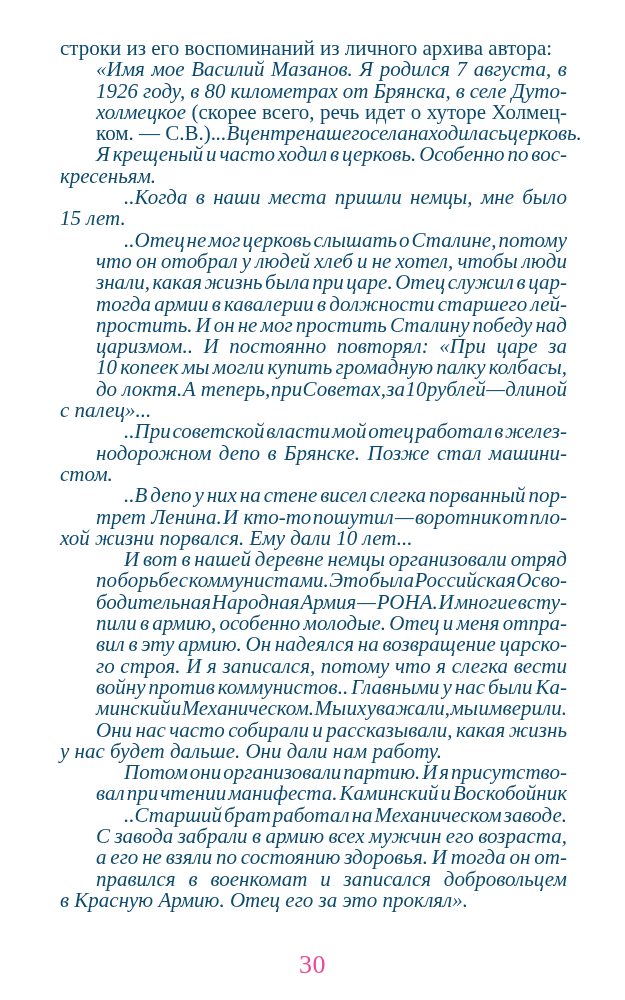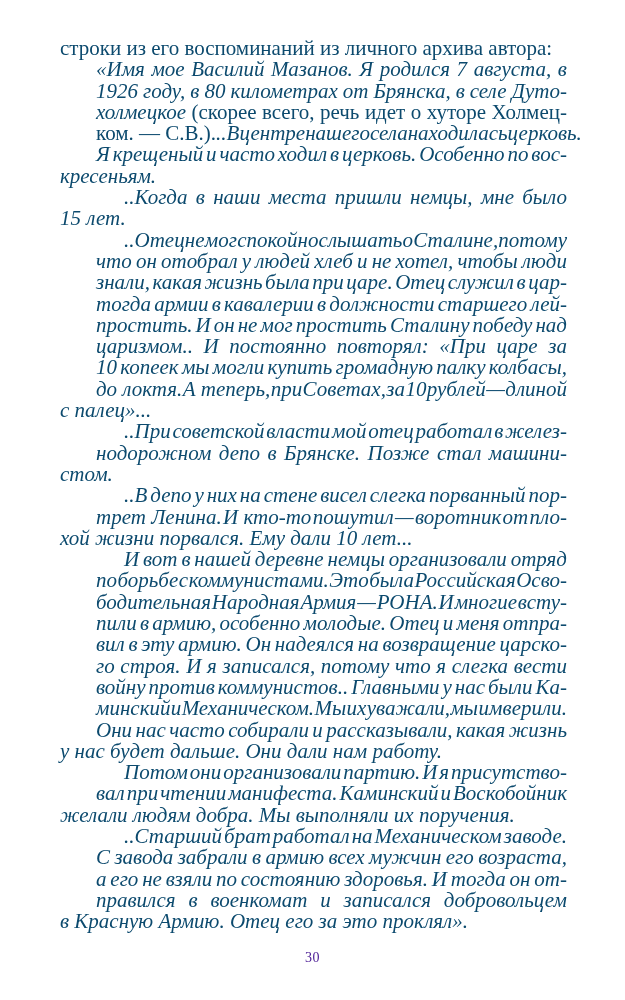--- a/index.html
+++ b/index.html
@@ -68,39 +68,39 @@
 
   
   #folio {
     position: absolute;
     left: 0;
     right: 0;
     top: 950px;
     text-align: center;
     font-family: "Liberation Serif", "DejaVu Serif", serif;
     font-style: normal;
-    font-size: 14px;
-    color: #4c1d95;
+    font-size: 26px;
+    color: #ec4899;
     letter-spacing: 0.5px;
   }
 </style>
 </head>
 <body style="background: rgb(255, 255, 255); color: rgb(11, 11, 11);">
 
 <div id="page-body">
     <div class="line roman">строки из его воспоминаний из личного архива автора:</div>
     <div class="line italic just"><span>«Имя</span><span>мое</span><span>Василий</span><span>Мазанов.</span><span>Я</span><span>родился</span><span>7</span><span>августа,</span><span>в</span></div>
     <div class="line italic just"><span>1926</span><span>году,</span><span>в</span><span>80</span><span>километрах</span><span>от</span><span>Брянска,</span><span>в</span><span>селе</span><span>Дуто-</span></div>
     <div class="line italic just"><span>холмецкое</span><span class="rom">(скорее</span><span class="rom">всего,</span><span class="rom">речь</span><span class="rom">идет</span><span class="rom">о</span><span class="rom">хуторе</span><span class="rom">Холмец-</span></div>
     <div class="line italic just"><span class="rom">ком. — С.В.).</span><span>..В</span><span>центре</span><span>нашего</span><span>села</span><span>находилась</span><span>церковь.</span></div>
     <div class="line italic just"><span>Я</span><span>крещеный</span><span>и</span><span>часто</span><span>ходил</span><span>в</span><span>церковь.</span><span>Особенно</span><span>по</span><span>вос-</span></div>
     <div class="line italic">кресеньям.</div>
     <div class="line italic just indent"><span>..Когда</span><span>в</span><span>наши</span><span>места</span><span>пришли</span><span>немцы,</span><span>мне</span><span>было</span></div>
     <div class="line italic">15 лет.</div>
-    <div class="line italic just indent"><span>..Отец</span><span>не</span><span>мог</span><span>спокойно</span><span>слышать</span><span>о</span><span>Сталине,</span><span>потому</span></div>
+    <div class="line italic just indent"><span>..Отец</span><span>не</span><span>мог</span><span>церковь</span><span>слышать</span><span>о</span><span>Сталине,</span><span>потому</span></div>
     <div class="line italic just"><span>что</span><span>он</span><span>отобрал</span><span>у</span><span>людей</span><span>хлеб</span><span>и</span><span>не</span><span>хотел,</span><span>чтобы</span><span>люди</span></div>
     <div class="line italic just"><span>знали,</span><span>какая</span><span>жизнь</span><span>была</span><span>при</span><span>царе.</span><span>Отец</span><span>служил</span><span>в</span><span>цар-</span></div>
     <div class="line italic just"><span>тогда</span><span>армии</span><span>в</span><span>кавалерии</span><span>в</span><span>должности</span><span>старшего</span><span>лей-</span></div>
     <div class="line italic just"><span>простить.</span><span>И</span><span>он</span><span>не</span><span>мог</span><span>простить</span><span>Сталину</span><span>победу</span><span>над</span></div>
     <div class="line italic just"><span>царизмом..</span><span>И</span><span>постоянно</span><span>повторял:</span><span>«При</span><span>царе</span><span>за</span></div>
     <div class="line italic just"><span>10</span><span>копеек</span><span>мы</span><span>могли</span><span>купить</span><span>громадную</span><span>палку</span><span>колбасы,</span></div>
     <div class="line italic just"><span>до локтя.</span><span>А теперь,</span><span>при</span><span>Советах,</span><span>за</span><span>10</span><span>рублей</span><span>—</span><span>длиной</span></div>
     <div class="line italic">с палец»...</div>
     <div class="line italic just indent"><span>..При</span><span>советской</span><span>власти</span><span>мой</span><span>отец</span><span>работал</span><span>в</span><span>желез-</span></div>
     <div class="line italic just"><span>нодорожном</span><span>депо</span><span>в</span><span>Брянске.</span><span>Позже</span><span>стал</span><span>машини-</span></div>
@@ -113,21 +113,20 @@
     <div class="line italic just"><span>бодительная</span><span>Народная</span><span>Армия</span><span>—</span><span>РОНА.</span><span>И</span><span>многие</span><span>всту-</span></div>
     <div class="line italic just"><span>пили</span><span>в</span><span>армию,</span><span>особенно</span><span>молодые.</span><span>Отец</span><span>и</span><span>меня</span><span>отпра-</span></div>
     <div class="line italic just"><span>вил</span><span>в</span><span>эту</span><span>армию.</span><span>Он</span><span>надеялся</span><span>на</span><span>возвращение</span><span>царско-</span></div>
     <div class="line italic just"><span>го</span><span>строя.</span><span>И</span><span>я</span><span>записался,</span><span>потому</span><span>что</span><span>я</span><span>слегка</span><span>вести</span></div>
     <div class="line italic just"><span>войну</span><span>против</span><span>коммунистов..</span><span>Главными</span><span>у</span><span>нас</span><span>были</span><span>Ка-</span></div>
     <div class="line italic just"><span>минский</span><span>и</span><span>Механическом.</span><span>Мы</span><span>их</span><span>уважали,</span><span>мы</span><span>им</span><span>верили.</span></div>
     <div class="line italic just"><span>Они</span><span>нас</span><span>часто</span><span>собирали</span><span>и</span><span>рассказывали,</span><span>какая</span><span>жизнь</span></div>
     <div class="line italic">у нас будет дальше. Они дали нам работу.</div>
     <div class="line italic just indent"><span>Потом</span><span>они</span><span>организовали</span><span>партию.</span><span>И</span><span>я</span><span>присутство-</span></div>
     <div class="line italic just"><span>вал</span><span>при</span><span>чтении</span><span>манифеста.</span><span>Каминский</span><span>и</span><span>Воскобойник</span></div>
-    <div class="line italic">желали людям добра. Мы выполняли их поручения.</div>
     <div class="line italic just indent"><span>..Старший</span><span>брат</span><span>работал</span><span>на</span><span>Механическом</span><span>заводе.</span></div>
     <div class="line italic just"><span>С</span><span>завода</span><span>забрали</span><span>в</span><span>армию</span><span>всех</span><span>мужчин</span><span>его</span><span>возраста,</span></div>
     <div class="line italic just"><span>а</span><span>его</span><span>не</span><span>взяли</span><span>по</span><span>состоянию</span><span>здоровья.</span><span>И</span><span>тогда</span><span>он</span><span>от-</span></div>
     <div class="line italic just"><span>правился</span><span>в</span><span>военкомат</span><span>и</span><span>записался</span><span>добровольцем</span></div>
     <div class="line italic">в Красную Армию. Отец его за это проклял».</div>
   </div>
 
 <div id="folio">30</div>
 
 </body></html>

